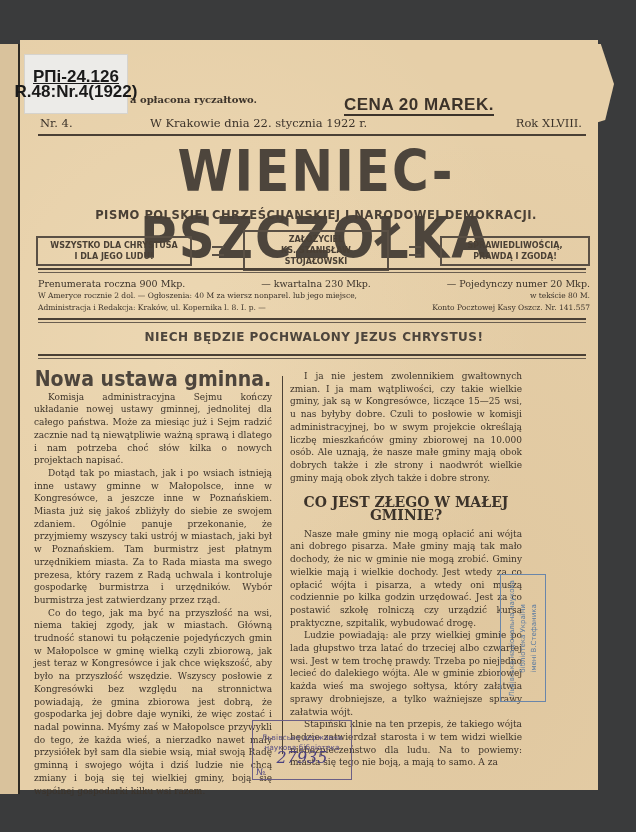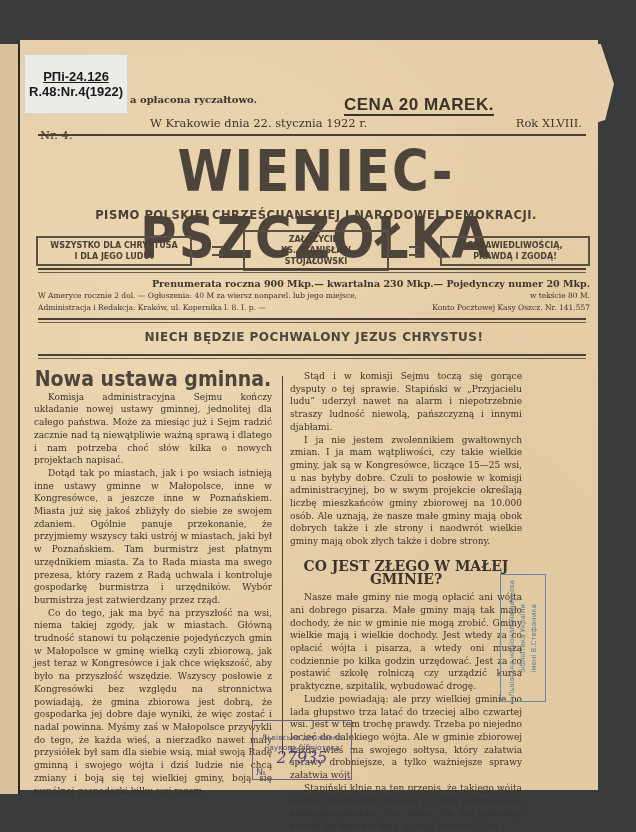--- a/index.html
+++ b/index.html
@@ -20,44 +20,44 @@
     color:#3c332a;
   }
   .torn {
     position:absolute; right:-16px; top:4px; width:22px; height:80px;
     background:#e6cfa8; clip-path: polygon(0 0, 40% 0, 100% 50%, 60% 95%, 0 100%);
   }
   .call-label {
     position:absolute; left:4px; top:14px; width:102px; height:58px;
     background:#ecebe8; border:1px solid #d6d3cd;
     display:flex; flex-direction:column; align-items:center; justify-content:center;
-    font-family:"Liberation Sans", sans-serif; font-size:13px; color:#1a1a1a; line-height:15px;
+    font-family:"Liberation Sans", sans-serif; font-size:17px; color:#1a1a1a; line-height:15px;
   }
   .call-label .l1 { text-decoration:underline; font-weight:bold; }
   .call-label .l2 { font-weight:bold; }
   .postage { position:absolute; left:110px; top:54px; font-size:10px; font-weight:bold; }
   .price { position:absolute; left:324px; top:56px; font-family:"Liberation Sans", sans-serif; font-weight:bold; font-size:17px; letter-spacing:0.5px; border-bottom:2px solid #3c332a; line-height:18px; }
   .issue-row { position:absolute; left:20px; top:76px; width:542px; font-size:11.5px; display:flex; }
-  .issue-row .nr { width:110px;margin-top:12px; }
+  .issue-row .nr { width:110px; }
   .issue-row .date { flex:1; }
   .issue-row .year { text-align:right; }
   .rule { position:absolute; left:18px; width:548px; border-top:2px solid #4a4035; }
   .rule.thin { border-top:1px solid #6a5e50; }
   .masthead {
     position:absolute; left:16px; top:98px; width:560px; text-align:center;
     font-family:"DejaVu Sans", sans-serif; font-weight:bold; font-size:50px; letter-spacing:2px;
     color:#4d453c; transform:scaleY(1.15); transform-origin:top; line-height:58px;
   }
   .subtitle { position:absolute; left:16px; top:168px; width:560px; text-align:center; font-family:"DejaVu Sans", sans-serif; font-weight:bold; font-size:11.5px; letter-spacing:0.5px; color:#4a4035; }
   .mottos { position:absolute; left:16px; top:190px; width:554px; display:flex; align-items:center; justify-content:space-between; }
   .motto { border:2px solid #5a5045; padding:2px 6px; font-family:"DejaVu Sans", sans-serif; font-size:8px; font-weight:bold; text-align:center; line-height:11px; color:#4a4035; }
   .motto.m1 { width:140px; } .motto.m2 { width:130px; } .motto.m3 { width:134px; }
   .dash { width:12px; height:6px; border-top:2px solid #5a5045; border-bottom:2px solid #5a5045; }
   .subs { position:absolute; left:18px; top:278px; width:552px; font-size:9px; line-height:12px; color:#3c332a; }
-  .subs .r1 { font-weight:bold; font-size:9.5px; display:flex; justify-content:flex-end; }
+  .subs .r1 { font-weight:normal; font-size:9.5px; display:flex; justify-content:space-between; }
   .subs .r2, .subs .r3 { display:flex; justify-content:space-between; font-size:7.5px; }
   .slogan { position:absolute; left:18px; top:326px; width:552px; text-align:center; font-family:"DejaVu Sans", sans-serif; font-weight:bold; font-size:12px; letter-spacing:0.5px; color:#4d453c; }
   .col { position:absolute; top:372px; font-size:9px; line-height:12.7px; text-align:justify; color:#3c332a; }
   .col.left { left:14px; width:238px; }
   .col.right { left:270px; width:232px; }
   .vrule { position:absolute; left:262px; top:376px; height:378px; border-left:1px solid #4a4035; }
   .art-title { font-family:"DejaVu Sans", sans-serif; font-weight:bold; font-size:19px; text-align:center; margin:0 0 6px 0; color:#4d453c; transform:scaleY(1.15); }
   .col p { margin:0; text-indent:14px; }
   .sub-head { text-align:center; font-weight:bold; font-size:14px; margin:12px 0 6px 0; }
   .stamp-lib {
@@ -145,21 +145,20 @@
   <div class="col left" style="top:332px">
     <div class="art-title">Nowa ustawa gminna.</div>
     <p>Komisja administracyjna Sejmu kończy układanie nowej ustawy gminnej, jednolitej dla całego państwa. Może za miesiąc już i Sejm radzić zacznie nad tą niewątpliwie ważną sprawą i dlatego i nam potrzeba choć słów kilka o nowych projektach napisać.</p>
     <p>Dotąd tak po miastach, jak i po wsiach istnieją inne ustawy gminne w Małopolsce, inne w Kongresówce, a jeszcze inne w Poznańskiem. Miasta już się jakoś zbliżyły do siebie ze swojem zdaniem. Ogólnie panuje przekonanie, że przyjmiemy wszyscy taki ustrój w miastach, jaki był w Poznańskiem. Tam burmistrz jest płatnym urzędnikiem miasta. Za to Rada miasta ma swego prezesa, który razem z Radą uchwala i kontroluje gospodarkę burmistrza i urzędników. Wybór burmistrza jest zatwierdzany przez rząd.</p>
     <p>Co do tego, jak ma być na przyszłość na wsi, niema takiej zgody, jak w miastach. Główną trudność stanowi tu połączenie pojedyńczych gmin w Małopolsce w gminę wielką czyli zbiorową, jak jest teraz w Kongresówce i jak chce większość, aby było na przyszłość wszędzie. Wszyscy posłowie z Kongresówki bez względu na stronnictwa powiadają, że gmina zbiorowa jest dobrą, że gospodarka jej dobre daje wyniki, że więc zostać i nadal powinna. Myśmy zaś w Małopolsce przywykli do tego, że każda wieś, a nierzadko nawet mały przysiółek był sam dla siebie wsią, miał swoją Radę gminną i swojego wójta i dziś ludzie nie chcą zmiany i boją się tej wielkiej gminy, boją się wspólnej gospodarki kilku wsi razem.</p>
   </div>
 
   <div class="vrule" style="top:336px"></div>
 
   <div class="col right" style="top:330px">
-    <p>Stąd i w komisji Sejmu toczą się gorące dysputy o tej sprawie. Stapiński w „Przyjacielu ludu“ uderzył nawet na alarm i niepotrzebnie straszy ludność niewolą, pańszczyzną i innymi djabłami.</p>
     <p>I ja nie jestem zwolennikiem gwałtownych zmian. I ja mam wątpliwości, czy takie wielkie gminy, jak są w Kongresówce, liczące 15—25 wsi, u nas byłyby dobre. Czuli to posłowie w komisji administracyjnej, bo w swym projekcie określają liczbę mieszkańców gminy zbiorowej na 10.000 osób. Ale uznają, że nasze małe gminy mają obok dobrych także i złe strony i naodwrót wielkie gminy mają obok złych także i dobre strony.</p>
     <div class="sub-head">CO JEST ZŁEGO W MAŁEJ GMINIE?</div>
     <p>Nasze małe gminy nie mogą opłacić ani wójta ani dobrego pisarza. Małe gminy mają tak mało dochody, że nic w gminie nie mogą zrobić. Gminy wielkie mają i wielkie dochody. Jest wtedy za co opłacić wójta i pisarza, a wtedy oni muszą codziennie po kilka godzin urzędować. Jest za co postawić szkołę rolniczą czy urządzić kursa praktyczne, szpitalik, wybudować drogę.</p>
     <p>Ludzie powiadają: ale przy wielkiej gminie po lada głupstwo trza latać do trzeciej albo czwartej wsi. Jest w tem trochę prawdy. Trzeba po niejedno lecieć do dalekiego wójta. Ale w gminie zbiorowej każda wieś ma swojego sołtysa, który załatwia sprawy drobniejsze, a tylko ważniejsze sprawy załatwia wójt.</p>
     <p>Stapiński klnie na ten przepis, że takiego wójta będzie zatwierdzał starosta i w tem widzi wielkie niebezpieczeństwo dla ludu. Na to powiemy: miasta się tego nie boją, a mają to samo. A za</p>
   </div>
 
   <div class="stamp-lib" style="left:232px; top:680px">
     <div>Львівська державна</div>
     <div>наукова бібліотека</div>

